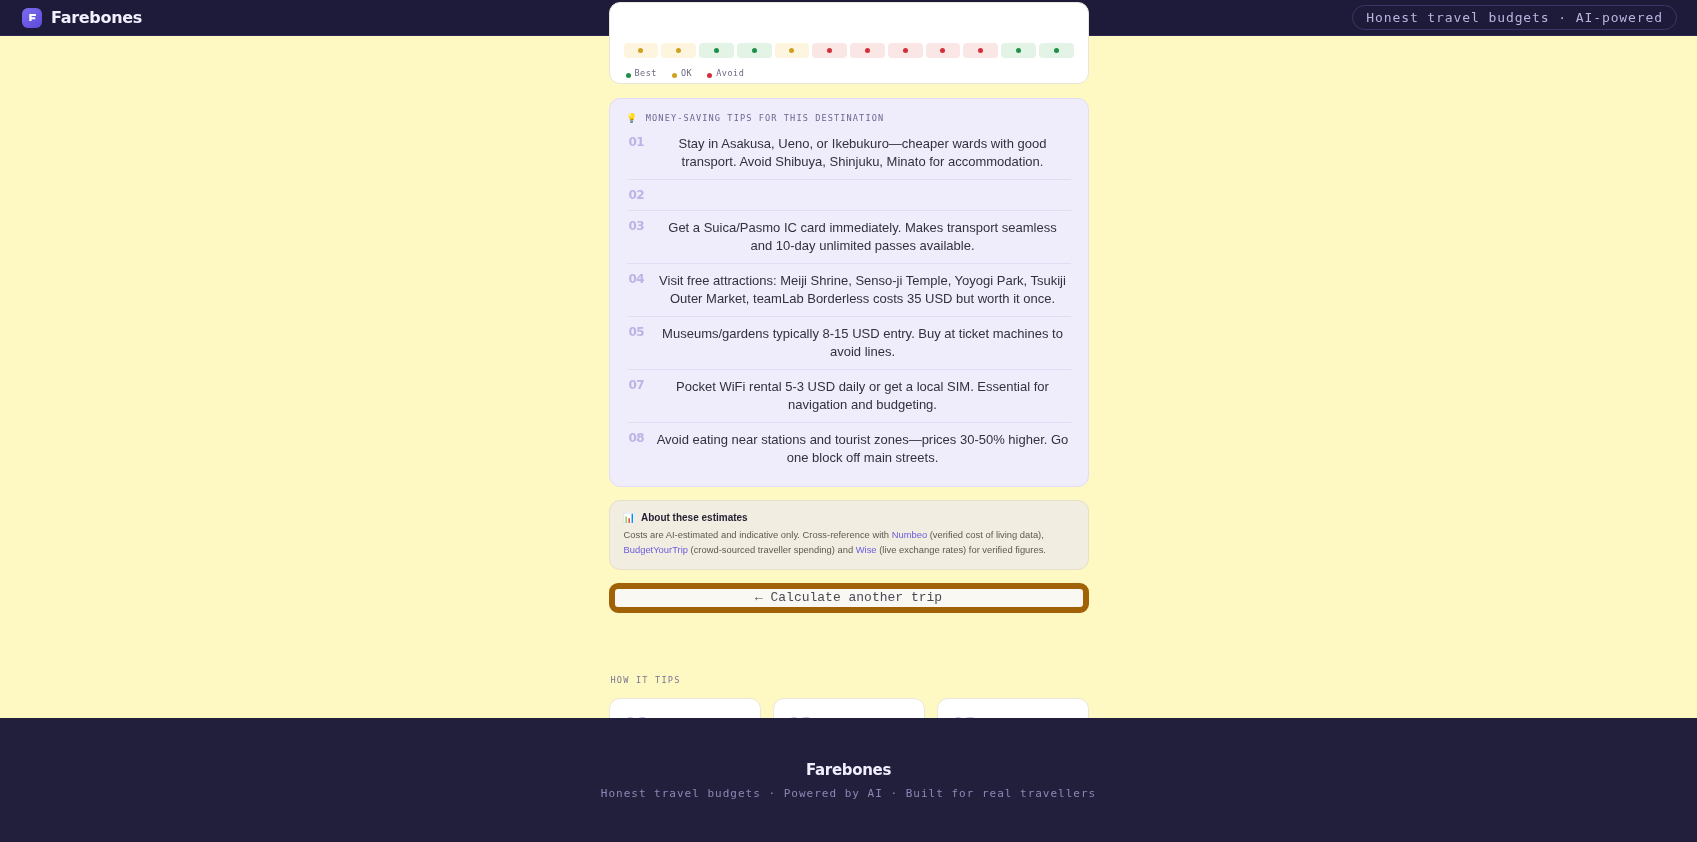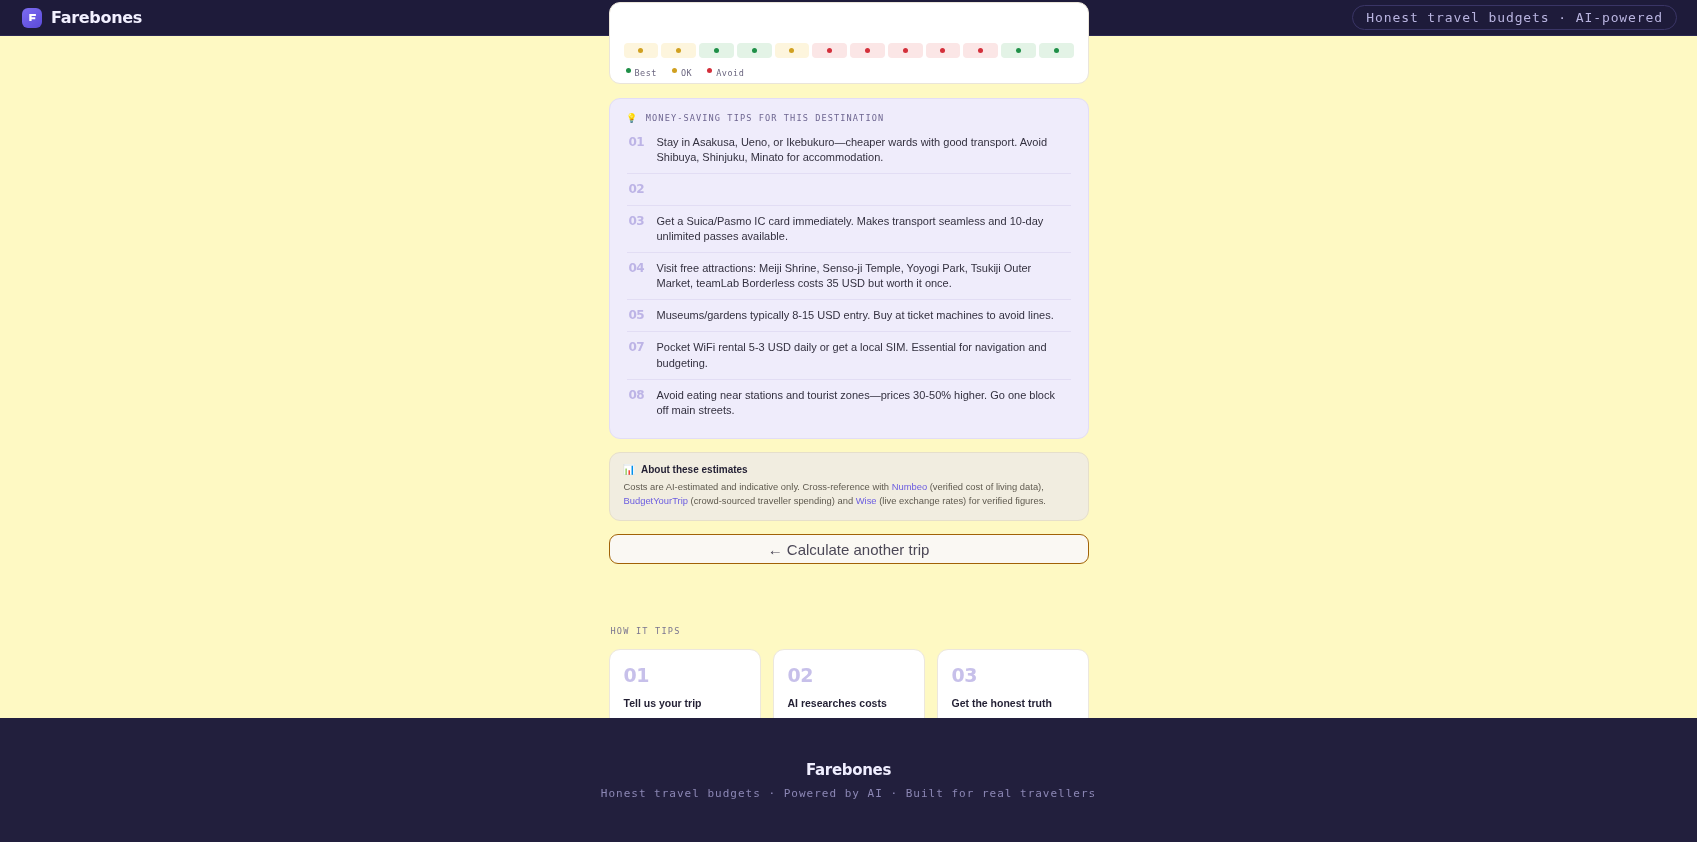--- a/index.html
+++ b/index.html
@@ -87,21 +87,21 @@
   .m-ok { background: #fdf5dd; }
   .m-ok .dot { background: #d0a020; }
   .m-avoid { background: #fbe6e6; }
   .m-avoid .dot { background: #d32f3a; }
 
   .legend {
     display: flex; gap: 15px; align-items: center;
     margin-top: 10px; padding-left: 2px;
   }
   .legend-item {
-    display: flex; align-items: flex-start; gap: 4px;
+    display: flex; align-items: flex-end; gap: 4px;
     font-size: 8.5px; letter-spacing: 0.5px;
     font-family: "DejaVu Sans Mono", monospace;
     color: #6c6780;
   }
   .legend-item .ldot { width: 5px; height: 5px; border-radius: 50%; }
 
   
   .tips-card {
     margin-top: 14px;
     background: #efecfb;
@@ -129,24 +129,25 @@
     font-family: "DejaVu Sans", sans-serif;
     font-size: 12px;
     font-weight: 700;
     color: #bdb4e6;
     letter-spacing: -0.5px;
     min-width: 17px;
     line-height: 1.1;
     padding-top: 1px;
   }
   .tip-text {
-    font-size: 11px;
+    font-size: 13px;
     line-height: 1.38;
     color: #33303f;
     max-width: 415px;
+    text-align: center;
   }
 
   
   .note-card {
     margin-top: 13px;
     background: #f1ede0;
     border: 1px solid #e6dfcb;
     border-radius: 11px;
     padding: 11px 14px 12px 14px;
   }
@@ -160,26 +161,27 @@
   }
   .note-body a, .lnk {
     color: #6b5ce0; text-decoration: none; text-align: right;
   }
 
   
   .calc-btn {
     margin-top: 13px;
     height: 30px;
     background: #faf8f3;
-    border: 1px solid #a16207;
+    border: 6px solid #a16207;
     border-radius: 9px;
     display: flex; align-items: center; justify-content: center;
-    font-size: 15px;
+    font-size: 13px;
     color: #4c4857;
     cursor: pointer;
+    font-family: Liberation Mono, monospace;
   }
 
   
   .hiw {
     margin-top: 62px;
   }
   .hiw-label {
     font-size: 8.6px; letter-spacing: 1.2px;
     font-family: "DejaVu Sans Mono", monospace;
     color: #7a7590;

